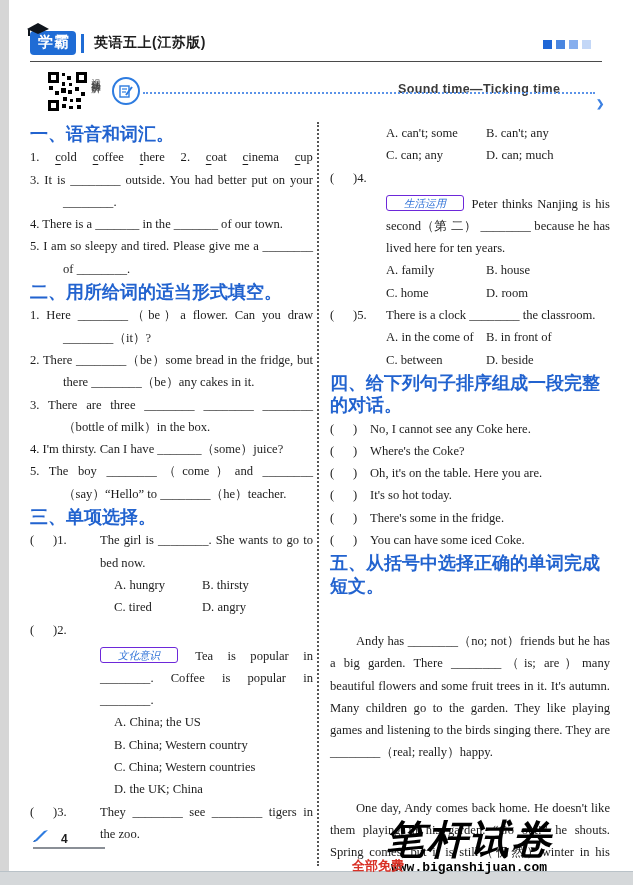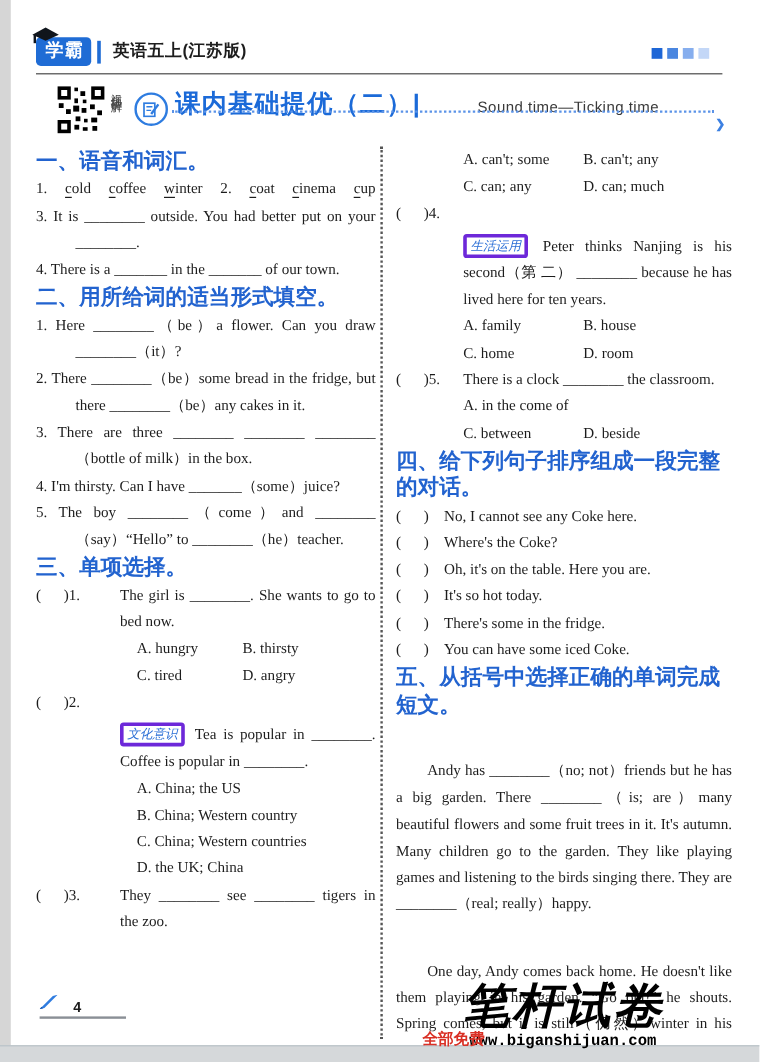--- a/index.html
+++ b/index.html
@@ -23,21 +23,21 @@
 
   
   .qr{position:absolute;left:47px;top:71px;}
   .qr-label{position:absolute;left:89px;top:71px;writing-mode:vertical-rl;font-family:"Liberation Sans","DejaVu Sans",sans-serif;
       font-size:9.5px;color:#444;letter-spacing:2px;}
   .title-icon{position:absolute;left:112px;top:77px;width:24px;height:24px;border:2px solid #2e7ce0;
       border-radius:50%;display:flex;align-items:center;justify-content:center;}
   .lesson-title{position:absolute;left:146px;top:72px;font-family:"Liberation Sans","DejaVu Sans",sans-serif;
       font-size:21px;font-weight:bold;color:#1b6ad8;letter-spacing:1px;}
   .lesson-sub{position:absolute;left:398px;top:82px;font-family:"Liberation Sans","DejaVu Sans",sans-serif;
-      font-size:12.5px;font-weight:normal;color:#3a3a3a;letter-spacing:0.4px;}
+      font-size:12.5px;font-weight:bold;color:#3a3a3a;letter-spacing:0.4px;}
   .title-dots{position:absolute;left:143px;top:92px;width:452px;border-bottom:2px dotted #5b93e8;}
   .title-arrow{position:absolute;left:596px;top:98px;color:#3c80e2;font-size:10px;font-weight:bold;}
 
   
   .cols{position:absolute;left:30px;top:122px;width:580px;height:744px;display:flex;overflow:hidden;
         font-size:12.6px;line-height:22.3px;}
   .col-l{width:283px;}
   .col-r{flex:1;margin-left:4px;border-left:2px dotted #555;padding-left:11px;}
   .sec-h{font-family:"Liberation Sans","DejaVu Sans",sans-serif;font-weight:bold;color:#2263cf;
       font-size:18px;margin:1px 0;}
@@ -49,23 +49,23 @@
   .mc{display:flex;align-items:flex-start;}
   .mc-prefix{flex:0 0 auto;white-space:pre;}
   .pre-l{width:70px;}
   .pre-r{width:56px;}
   .pre-d{width:40px;}
   .mc-body{flex:1;text-align:justify;}
   .optrow-l{display:grid;grid-template-columns:88px auto;padding-left:14px;}
   .optrow-r{display:grid;grid-template-columns:100px auto;}
   .opt-full{padding-left:14px;}
   .cont{padding-left:56px;}
-  .badge{display:inline-block;border:3px solid #6d28d9;border-radius:3px;color:#2b6fd6;
+  .badge{display:inline-block;border:1px solid #6d28d9;border-radius:3px;color:#2b6fd6;
       font-family:"Liberation Sans","DejaVu Sans",sans-serif;font-style:italic;font-size:10.5px;
-      line-height:14px;padding:0 3px;margin-right:3px;vertical-align:1px;margin-top:28px;}
+      line-height:14px;padding:0 17px;margin-right:3px;vertical-align:1px;margin-top:28px;}
 
   
   .pagenum{position:absolute;left:33px;top:828px;width:72px;border-bottom:2px solid #8a8f96;
       display:flex;align-items:flex-end;gap:10px;padding-bottom:1px;}
   .pagenum .num{font-family:"Liberation Sans","DejaVu Sans",sans-serif;font-weight:bold;font-size:12px;}
   .watermark{position:absolute;left:318px;top:820px;width:302px;text-align:center;z-index:5;}
   .wm-name{font-family:"Liberation Sans","DejaVu Sans",sans-serif;font-weight:bold;font-size:40px;
       color:#000;letter-spacing:2px;line-height:38px;font-style:italic;}
   .wm-tag{position:absolute;left:34px;top:37px;color:#d93025;font-family:"Liberation Sans","DejaVu Sans",sans-serif;
       font-size:13px;font-weight:bold;}
@@ -128,41 +128,41 @@
   </div>
   <div class="qr-label">视频讲解</div>
   <div class="title-icon">
     <svg width="14" height="14" viewBox="0 0 14 14">
       <rect x="1" y="2" width="9" height="11" fill="none" stroke="#2e7ce0" stroke-width="1.4"></rect>
       <line x1="3" y1="5" x2="8" y2="5" stroke="#2e7ce0" stroke-width="1.2"></line>
       <line x1="3" y1="8" x2="7" y2="8" stroke="#2e7ce0" stroke-width="1.2"></line>
       <line x1="13" y1="3" x2="7" y2="11" stroke="#2e7ce0" stroke-width="2"></line>
     </svg>
   </div>
-  <div class="lesson-title">课内基础提优（二）|</div>
   <div class="lesson-sub">Sound time—Ticking time</div>
   <div class="title-dots"></div>
   <div class="title-arrow">❯</div>
 
   <div class="cols">
 
     <div class="col-l">
       <div class="sec-h">一、语音和词汇。</div>
       <div class="phonics">
         <span>1.</span>
         <span class="pw">cold</span>
         <span class="pw">coffee</span>
-        <span class="pw">winter</span>
+        <span class="pw">there</span>
         <span>2.</span>
         <span class="pw">coat</span>
         <span class="pw">cinema</span>
         <span class="pw">cup</span>
       </div>
       <div class="q">3. It is ________ outside. You had better put on your ________.</div>
       <div class="q">4. There is a _______ in the _______ of our town.</div>
+      <div class="q">5. I am so sleepy and tired. Please give me a ________ of ________.</div>
 
       <div class="sec-h">二、用所给词的适当形式填空。</div>
       <div class="q">1. Here ________（be）a flower. Can you draw ________（it）?</div>
       <div class="q">2. There ________（be）some bread in the fridge, but there ________（be）any cakes in it.</div>
       <div class="q">3. There are three ________ ________ ________（bottle of milk）in the box.</div>
       <div class="q">4. I'm thirsty. Can I have _______（some）juice?</div>
       <div class="q">5. The boy ________（come）and ________（say）“Hello” to ________（he）teacher.</div>
 
       <div class="sec-h">三、单项选择。</div>
       <div class="mc">
@@ -223,20 +223,21 @@
             <span>D. room</span>
           </div>
         </div>
       </div>
       <div class="mc">
         <span class="mc-prefix pre-r">(      )5.</span>
         <div class="mc-body">
           <span>There is a clock ________ the classroom.</span>
           <div class="optrow-r">
             <span>A. in the come of</span>
+            <span>B. in front of</span>
           </div>
           <div class="optrow-r">
             <span>C. between</span>
             <span>D. beside</span>
           </div>
         </div>
       </div>
 
       <div class="sec-h">四、给下列句子排序组成一段完整的对话。</div>
       <div class="mc">

